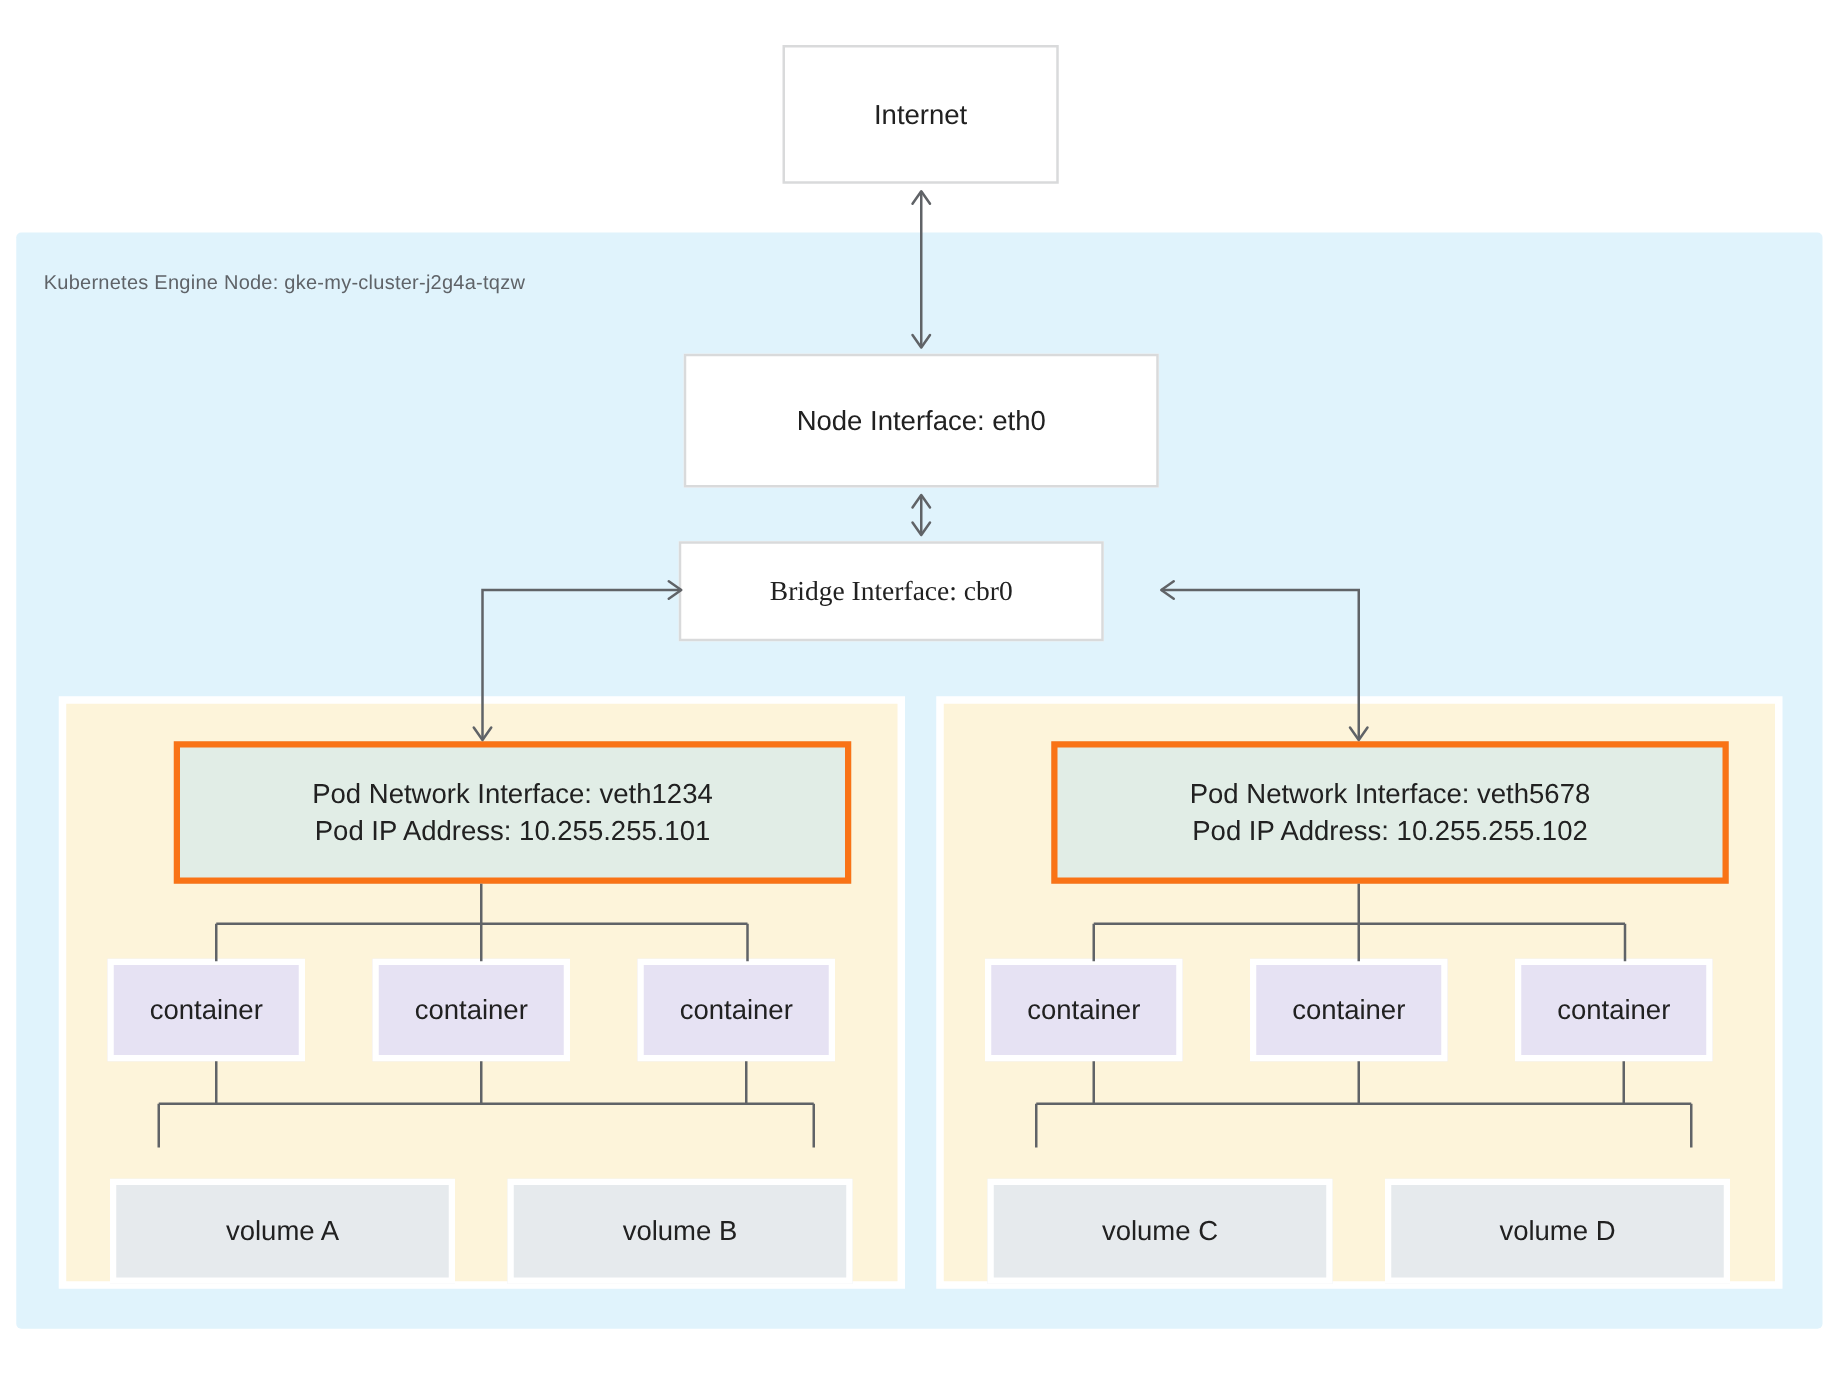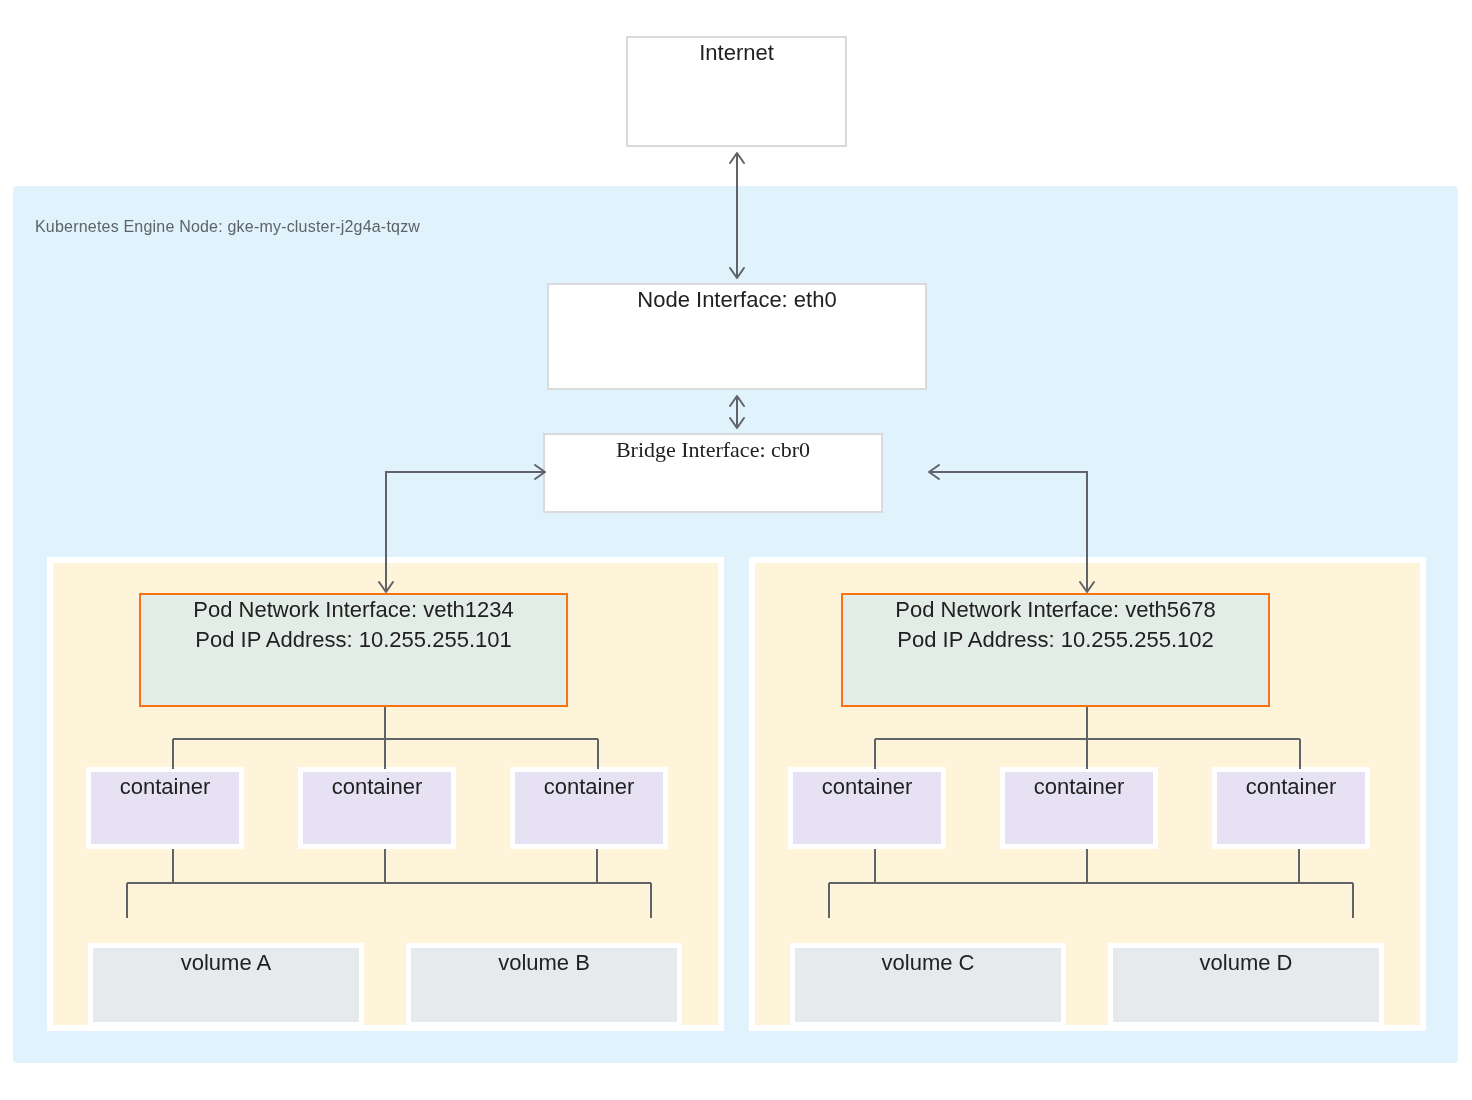--- a/index.html
+++ b/index.html
@@ -42,39 +42,39 @@
     background: var(--pod-bg, #fdf4da);
     box-shadow: 0 0 0 6px #ffffff;
     z-index: 2;
   }
   .pod-1 { left: 53px; }
   .pod-2 { left: 755px; }
 
   .box {
     position: absolute;
     display: flex; flex-direction: column;
-    align-items: center; justify-content: flex-start;
+    align-items: center; justify-content: center;
     text-align: center;
     font-size: 22px; color: var(--text, #212121);
     line-height: 30px;
     z-index: 3;
     white-space: nowrap;
   }
   .white-box {
     background: #ffffff;
     border: 2px solid var(--box-border, #d9dadb);
   }
   .internet-box { left: 626px; top: 36px; width: 221px; height: 111px; }
   .node-interface-box { left: 547px; top: 283px; width: 380px; height: 107px; }
   .bridge-interface-box { left: 543px; top: 433px; width: 340px; height: 80px; font-family: Liberation Serif, serif; }
 
   .green-box {
     background: var(--interface-bg, #e1ede6);
-    border: 2px solid #f97316;
-    width: 429px; height: 114px; top: 593px;
+    border: 5px solid #f97316;
+    width: 542px; height: 114px; top: 593px;
   }
   .green-1 { left: 139px; }
   .green-2 { left: 841px; }
 
   .container-box {
     background: var(--container-bg, #e6e2f3);
     border: 5px solid #ffffff;
     width: 158px; height: 82px; top: 767px;
   }
   .volume-box {

